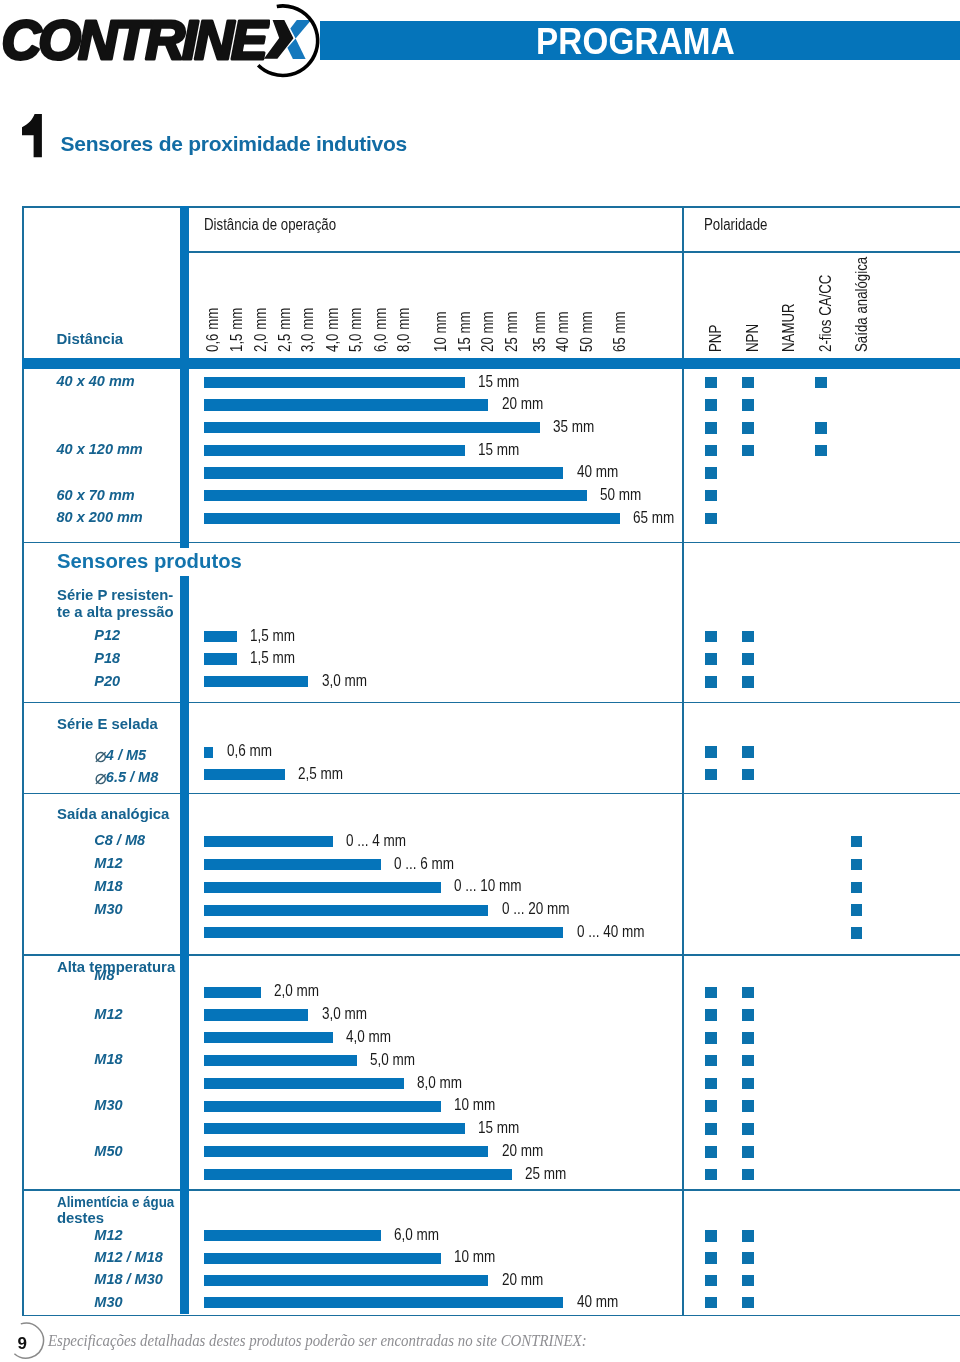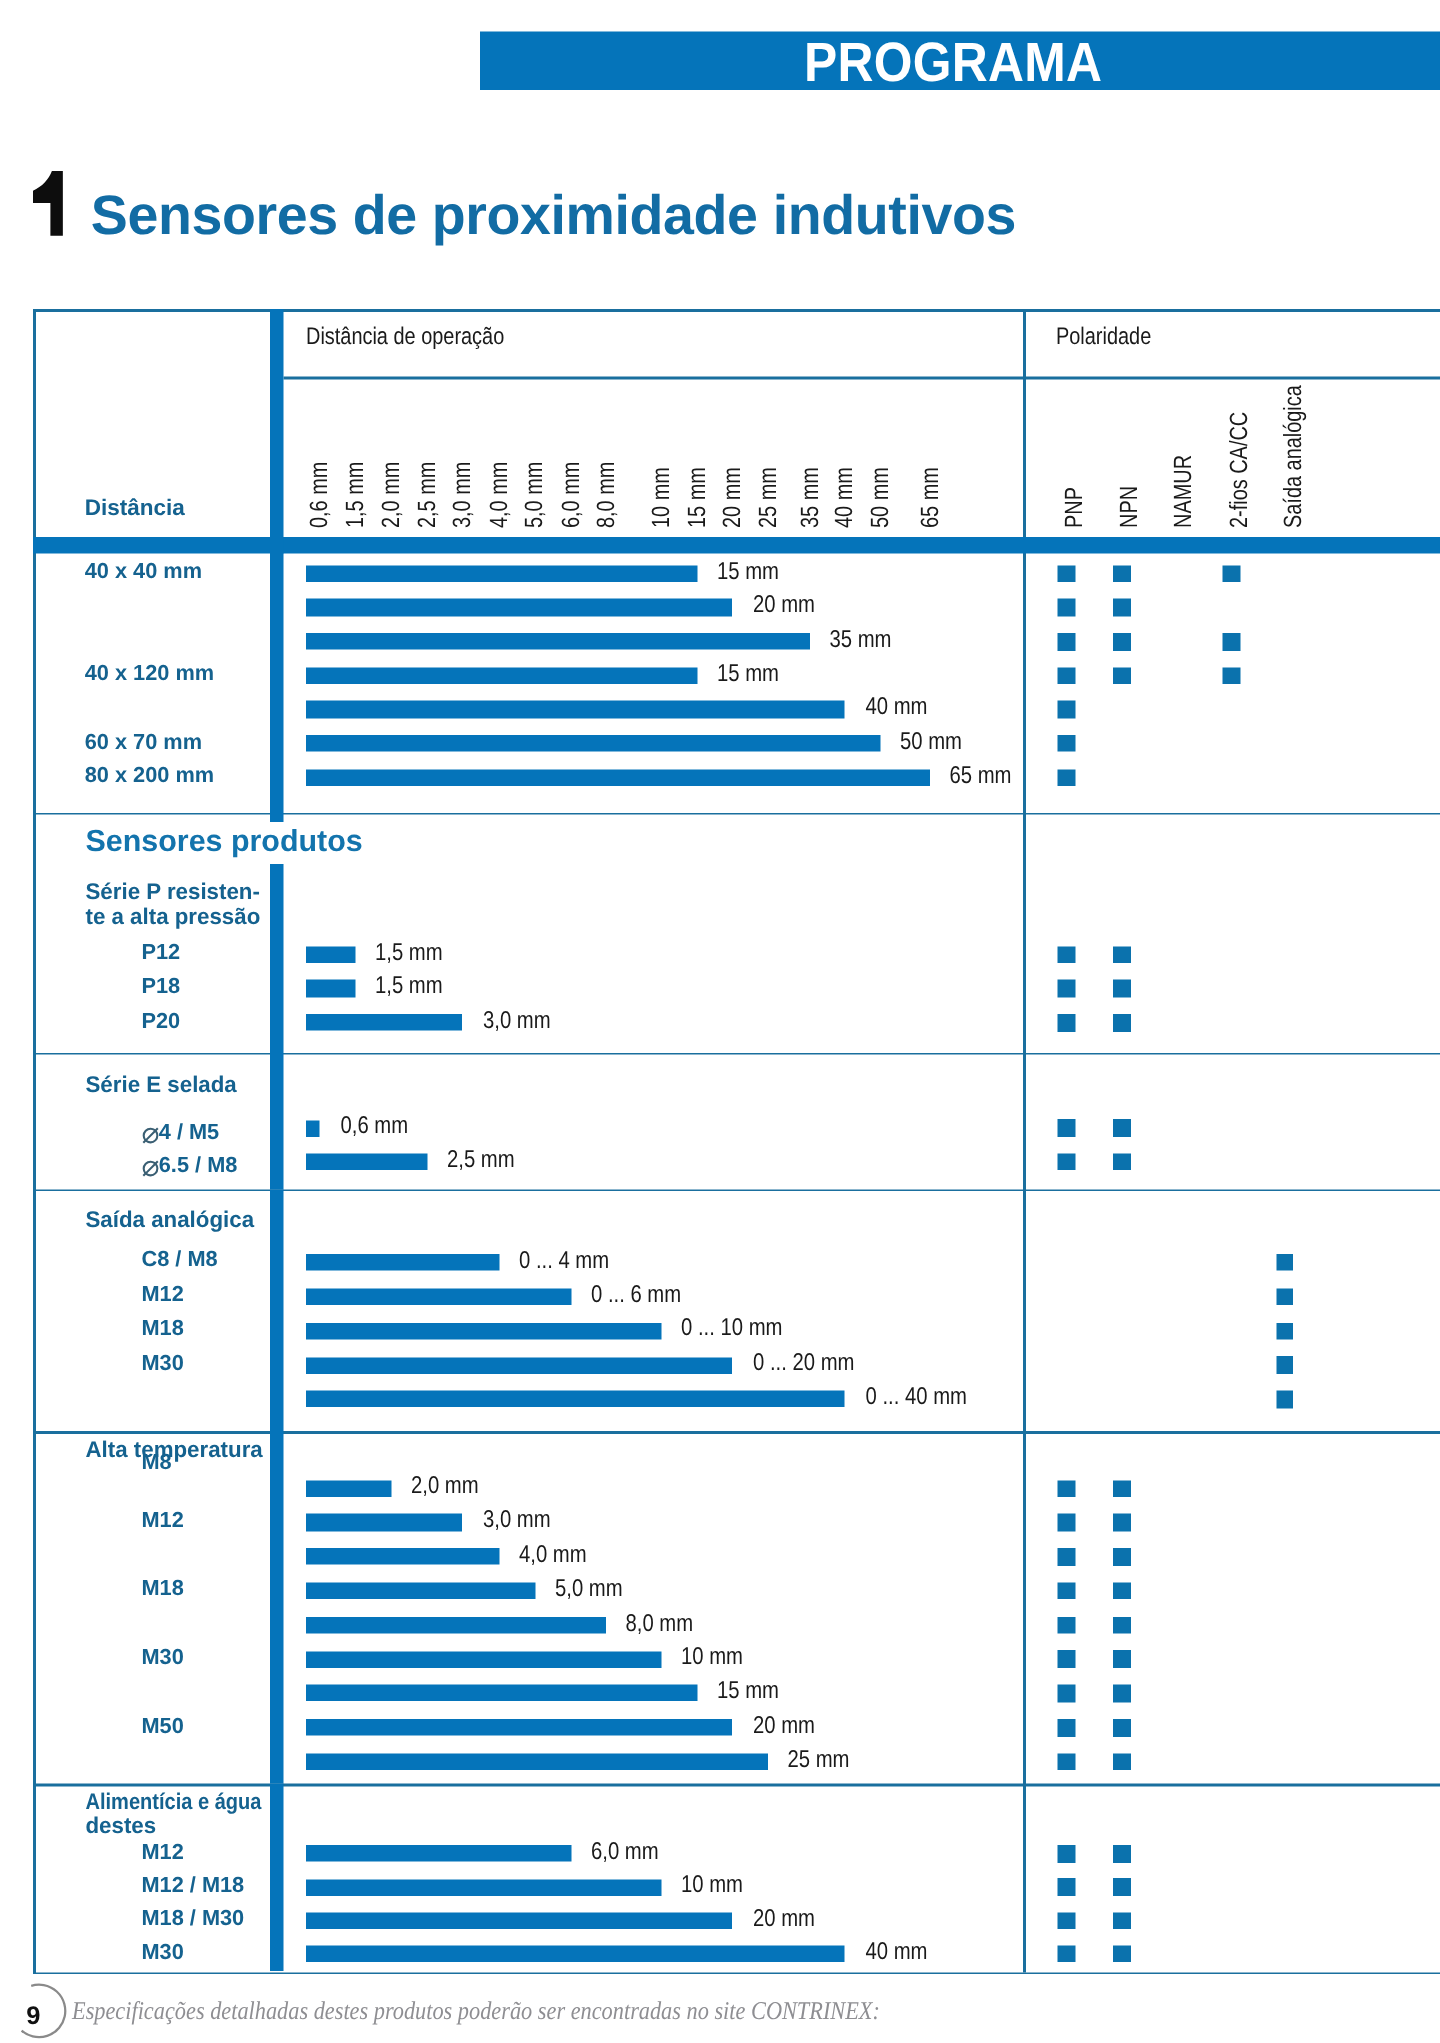--- a/index.html
+++ b/index.html
@@ -7,33 +7,33 @@
        -webkit-font-smoothing:antialiased;}
   .page{position:absolute;inset:0;}
   
   #logo{position:absolute;left:0;top:0;width:340px;height:92px;z-index:5;}
   #logo-word{position:absolute;left:0px;top:0px;}
   #logo-mark{position:absolute;left:0;top:0;}
   #banner{position:absolute;left:320px;top:20.5px;width:640px;height:39px;background:#0574ba;}
   #banner-title{position:absolute;left:536.2px;top:21.6px;width:400px;height:39px;line-height:39px;
       color:#fff;font-size:36.9px;font-weight:bold;letter-spacing:0.2px;transform-origin:0 50%;transform:scaleX(0.90);}
   #title-num{position:absolute;left:21.9px;top:113.6px;}
-  #title-text{position:absolute;left:60.5px;top:128.8px;font-size:37px;font-weight:bold;color:#126ca4;line-height:30px;letter-spacing:-0.25px;}
+  #title-text{position:absolute;left:60.5px;top:128.8px;font-size:21px;font-weight:bold;color:#126ca4;line-height:30px;letter-spacing:-0.25px;}
   
   #tbl{position:absolute;left:22px;top:206px;width:938px;height:1094px;}
   .hline{position:absolute;background:#1a6f9e;height:1.6px;}
   .vline{position:absolute;background:#1a6f9e;width:1.6px;}
   .thickh{position:absolute;background:#0574ba;height:10px;}
   .thickv{position:absolute;background:#0574ba;width:9px;}
   .ghead{position:absolute;font-size:16px;color:#1a1a1a;line-height:16px;white-space:nowrap;
       transform-origin:0 50%;transform:scaleX(0.83);}
   .vlabel{position:absolute;font-size:16.6px;color:#1a1a1a;white-space:nowrap;line-height:16.6px;
       transform-origin:0 0;transform:rotate(-90deg) scale(0.80,1);}
   .dimhead{position:absolute;font-size:15px;font-weight:bold;color:#15628f;}
-  .rowlabel{position:absolute;font-family:"Liberation Sans","DejaVu Sans",sans-serif;font-size:14.5px;font-weight:bold;color:#15628f;white-space:nowrap;}
+  .rowlabel{position:absolute;font-family:"Liberation Sans","DejaVu Sans",sans-serif;font-size:14.5px;font-weight:bold;color:#15628f;white-space:nowrap;font-style:italic;}
   .secthead{position:absolute;font-size:20.3px;font-weight:bold;color:#1374ad;white-space:nowrap;line-height:20.3px;}
   .subhead{position:absolute;font-size:15.1px;font-weight:bold;color:#15628f;white-space:nowrap;line-height:15.1px;
       transform-origin:0 50%;transform:scaleX(0.985);}
   .subhead.tight{transform:scaleX(0.885);}
   .diasym{font-family:"DejaVu Sans",sans-serif;font-weight:normal;font-size:20px;color:#3a5f73;
       display:inline-block;vertical-align:-2.5px;margin-right:0px;letter-spacing:-0.5px;}
   .bar{position:absolute;background:#0574ba;height:11px;}
   .barval{position:absolute;font-size:16.2px;color:#1a1a1a;white-space:nowrap;line-height:16.2px;
       transform-origin:0 50%;transform:scaleX(0.835);}
   .sq{position:absolute;background:#0b72ad;width:11.5px;height:11.5px;}
@@ -41,20 +41,31 @@
   #pagenum{position:absolute;left:17.5px;top:1334.5px;font-size:17px;font-weight:bold;color:#111;line-height:17px;}
   #footnote{position:absolute;left:47.8px;top:1331.5px;font-size:17px;font-style:italic;
       font-family:"Liberation Serif",serif;color:#8e8e92;white-space:nowrap;line-height:17px;
       transform-origin:0 50%;transform:scaleX(0.875);}
   #pagecirc{position:absolute;left:8px;top:1317.4px;}
 </style>
 </head>
 <body>
 
 <div class="page">
+<div id="logo">
+<svg id="logo-word" width="270" height="75" viewBox="0 0 270 75">
+        <text x="1.5" y="59.4" font-family="Liberation Sans, sans-serif" font-size="55" font-weight="bold" font-style="italic" letter-spacing="-3" fill="#111" stroke="#111" stroke-width="3" paint-order="stroke" stroke-linejoin="round">CONTRINE</text>
+      </svg>
+<svg id="logo-mark" width="340" height="92" viewBox="0 0 340 92">
+<path d="M 296.8 20.1 L 311.2 20.1 L 295.6 38.4 L 290.3 28.5 Z" fill="#1578bd"></path>
+<path d="M 295.6 38.4 L 287.4 47.8 L 292.9 58.9 L 305.6 58.9 Z" fill="#1578bd"></path>
+<path d="M 272.6 20.1 L 284.3 20.1 L 293.5 38.3 L 277.4 58.7 L 263.9 58.7 L 279.2 38.1 Z" fill="#111"></path>
+<path d="M 276.8 6.4 A 34.8 34.8 0 1 1 258.2 65.2" fill="none" stroke="#000" stroke-width="3.6"></path>
+</svg>
+</div>
 <div id="banner"></div>
 <div id="banner-title">PROGRAMA</div>
 <svg id="title-num" width="30" height="50" viewBox="0 0 30 50">
 <title>1</title>
 <path d="M 19.9 0 L 12.6 0 C 10.6 5.6 6.0 10.4 0 13.2 L 0 21.3 L 11.6 21.3 L 11.6 43.2 L 19.9 43.2 Z" fill="#0d0d0d"></path>
 </svg>
 <div id="title-text">Sensores de proximidade indutivos</div>
 <div id="tbl">
 <div class="hline" style="left:0.0px;top:0.0px;width:938.0px;height:1.8px"></div>
 <div class="hline" style="left:0.0px;top:1108.5px;width:938.0px;height:1.8px"></div>

